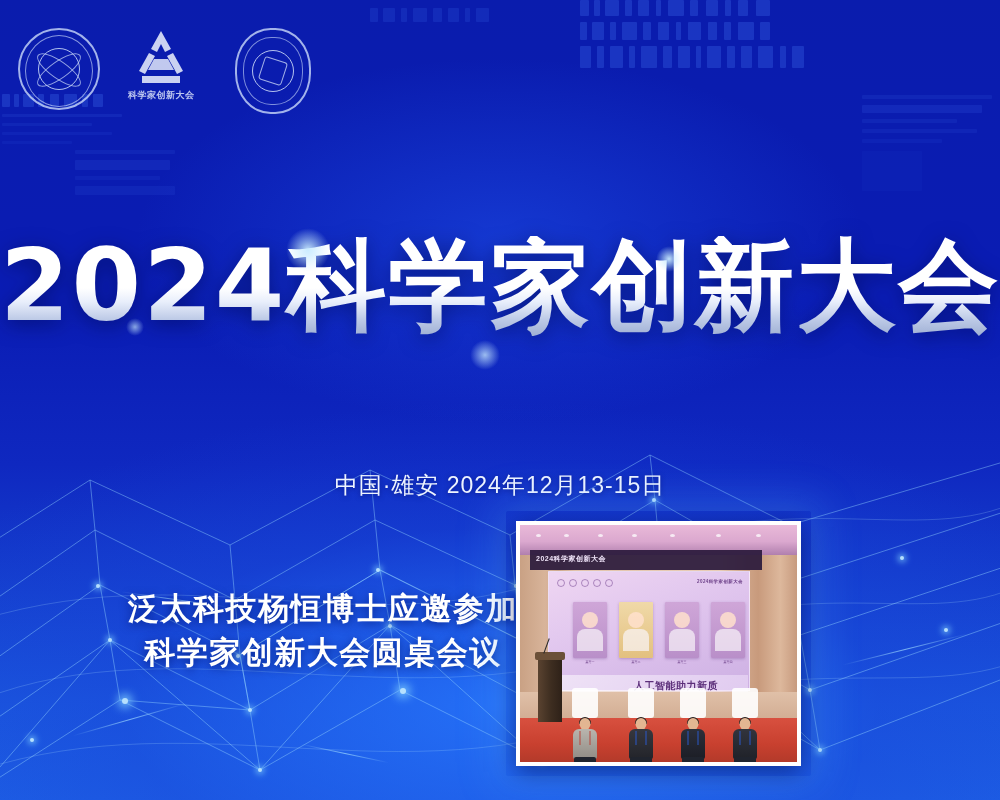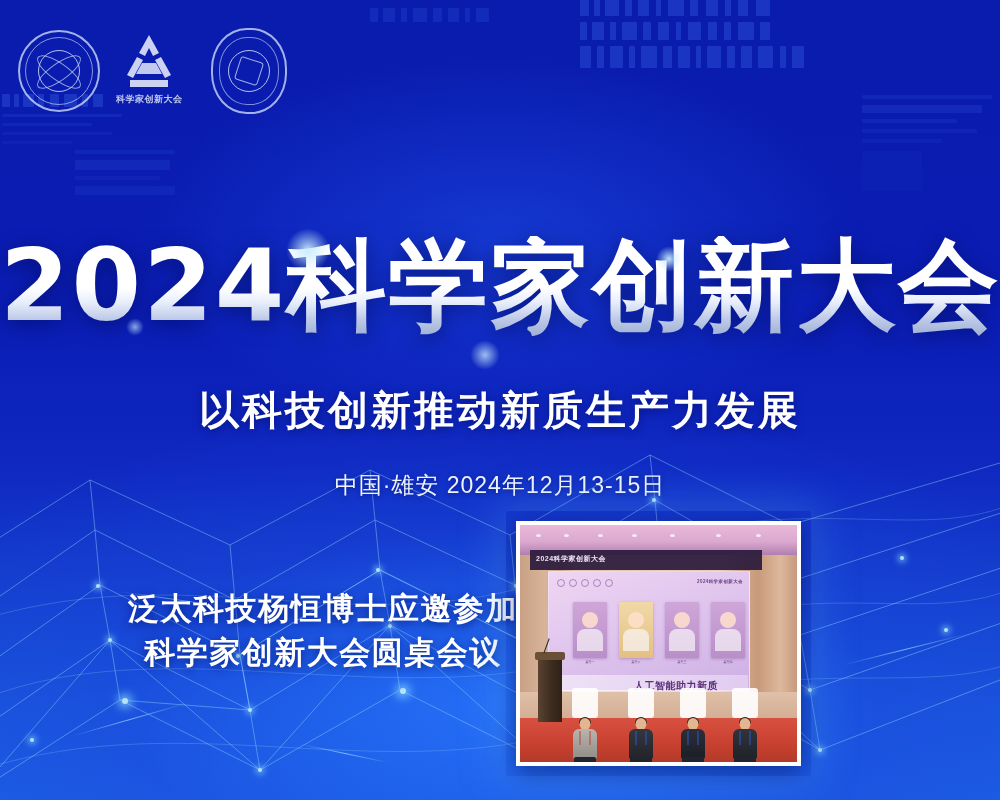--- a/index.html
+++ b/index.html
@@ -20,21 +20,21 @@
   .digi{position:absolute;opacity:.30;filter:blur(.4px);}
   .digi i{position:absolute;display:block;background:#3f6ff0;border-radius:1px;}
 
   
   .mesh{position:absolute;left:0;right:0;bottom:0;height:430px;opacity:.95;}
   .glowline{position:absolute;background:linear-gradient(90deg,rgba(120,200,255,0),rgba(160,220,255,.75),rgba(120,200,255,0));height:1px;}
   .node{position:absolute;width:4px;height:4px;border-radius:50%;background:#bfe8ff;box-shadow:0 0 6px 2px rgba(130,210,255,.85);}
   .node.big{width:6px;height:6px;box-shadow:0 0 10px 4px rgba(130,210,255,.9);}
 
   
-  .logos{position:absolute;top:28px;left:18px;display:flex;align-items:center;gap:20px;}
+  .logos{position:absolute;top:28px;left:18px;display:flex;gap:32px;}
   .logo{position:relative;opacity:.88;}
   .seal{width:78px;height:78px;border-radius:50%;border:2px solid rgba(215,230,255,.85);
         box-shadow:inset 0 0 0 4px rgba(10,28,178,.0);display:flex;align-items:center;justify-content:center;}
   .seal:before{content:"";position:absolute;left:7px;top:7px;right:7px;bottom:7px;border-radius:50%;border:1px solid rgba(215,230,255,.7);}
   .seal-inner{width:40px;height:40px;border-radius:50%;border:1.5px solid rgba(220,235,255,.9);position:relative;}
   .seal-inner:before,.seal-inner:after{content:"";position:absolute;left:-6px;right:-6px;top:50%;height:16px;margin-top:-8px;
         border:1.5px solid rgba(220,235,255,.75);border-radius:50%;}
   .seal-inner:before{transform:rotate(35deg);}
   .seal-inner:after{transform:rotate(-35deg);}
 
@@ -302,21 +302,20 @@
   </div>
 
   <div class="title-wrap">
     <div class="title">2024科学家创新大会</div>
   </div>
   <div class="glint" style="left:286px;top:228px;width:44px;height:44px;"></div>
   <div class="glint" style="left:656px;top:246px;width:26px;height:26px;"></div>
   <div class="glint" style="left:470px;top:340px;width:30px;height:30px;opacity:.8"></div>
   <div class="glint" style="left:126px;top:318px;width:18px;height:18px;opacity:.7"></div>
 
-  <div class="subtitle">以科技创新推动新质生产力发展</div>
 
   <div class="dateline">中国·雄安  2024年12月13-15日</div>
 
   <div class="caption">
     <div>泛太科技杨恒博士应邀参加</div>
     <div>科学家创新大会圆桌会议</div>
   </div>
 
   <div class="photo-glow"></div>
   <div class="photo">

